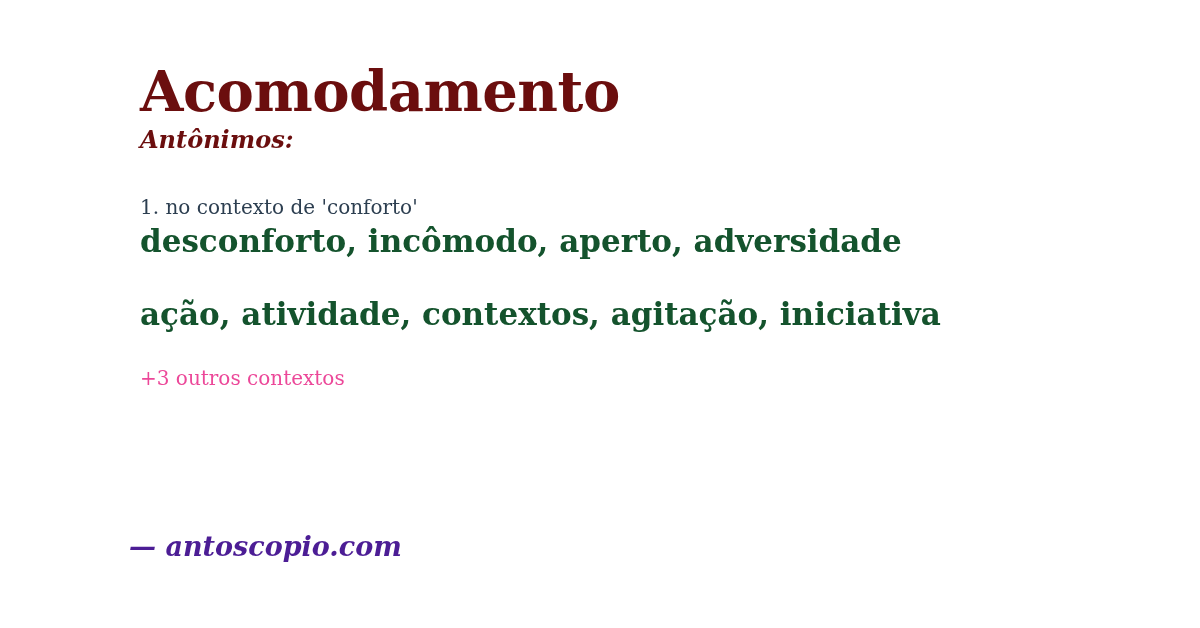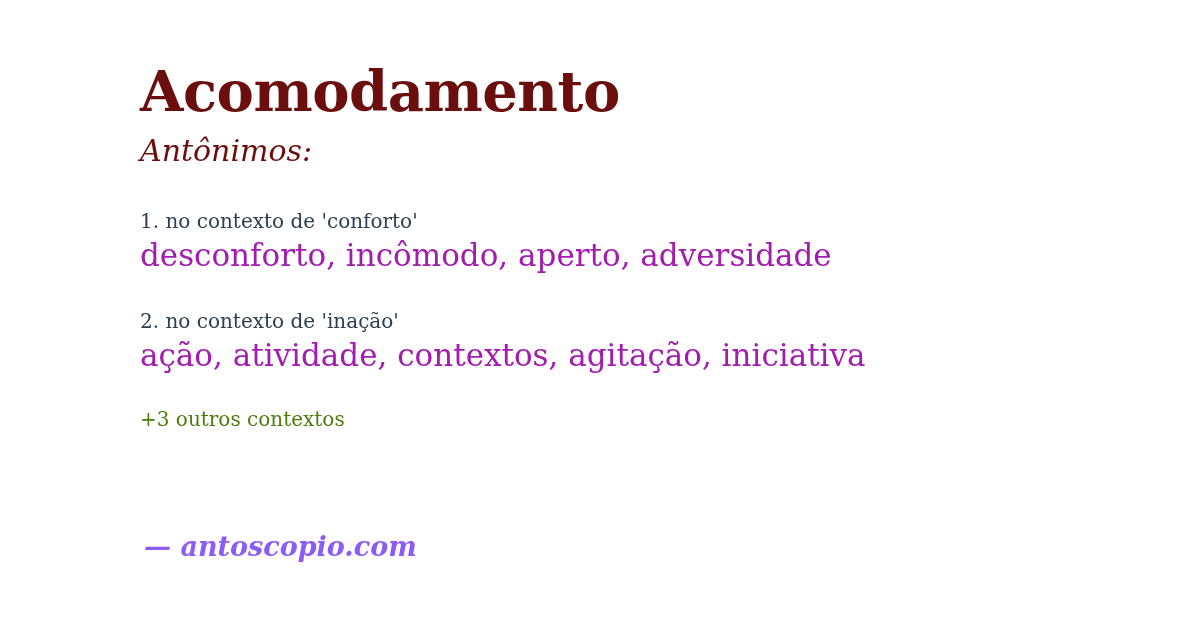--- a/index.html
+++ b/index.html
@@ -17,76 +17,76 @@
     padding: 60px 60px 12px 140px;
   }
   .title {
     font-size: 56px;
     font-weight: 700;
     line-height: 1.12;
     color: #6b0e0e;
     letter-spacing: -0.5px;
   }
   .subtitle {
-    font-size: 30px;
-    font-weight: 400;
+    font-size: 24px;
+    font-weight: 700;
     font-style: italic;
     color: #6b0e0e;
-    margin-top: 10px;
+    margin-top: 2px;
   }
   .sections {
     margin-top: 40px;
   }
   .section {
     margin-bottom: 31px;
   }
   .context-label {
     font-size: 20px;
     color: #2c3e50;
     line-height: 1.3;
   }
   .antonyms {
     font-size: 31px;
-    color: #a21caf;
+    color: #14532d;
     line-height: 1.35;
     margin-top: 1px;
+    font-weight: bold;
   }
   .more-contexts {
     font-size: 20px;
-    color: #4d7c0f;
+    color: #ec4899;
     margin-top: 9px;
   }
   .attribution {
     position: absolute;
-    left: 144px;
+    left: 129px;
     top: 531px;
     font-size: 27px;
     font-weight: 700;
     font-style: italic;
-    color: #8b5cf6;
+    color: #4c1d95;
   }
 </style>
 </head>
 <body>
 
 <div class="card">
 
   <h1 class="title">Acomodamento</h1>
 
   <div class="subtitle">Antônimos:</div>
 
   <div class="sections">
 
     <div class="section">
       <div class="context-label">1. no contexto de 'conforto'</div>
       <div class="antonyms">desconforto, incômodo, aperto, adversidade</div>
     </div>
 
     <div class="section">
-      <div class="context-label">2. no contexto de 'inação'</div>
       <div class="antonyms">ação, atividade, contextos, agitação, iniciativa</div>
     </div>
 
     <div class="section">
     </div>
 
   </div>
 
   <div class="more-contexts">+3 outros contextos</div>
 

